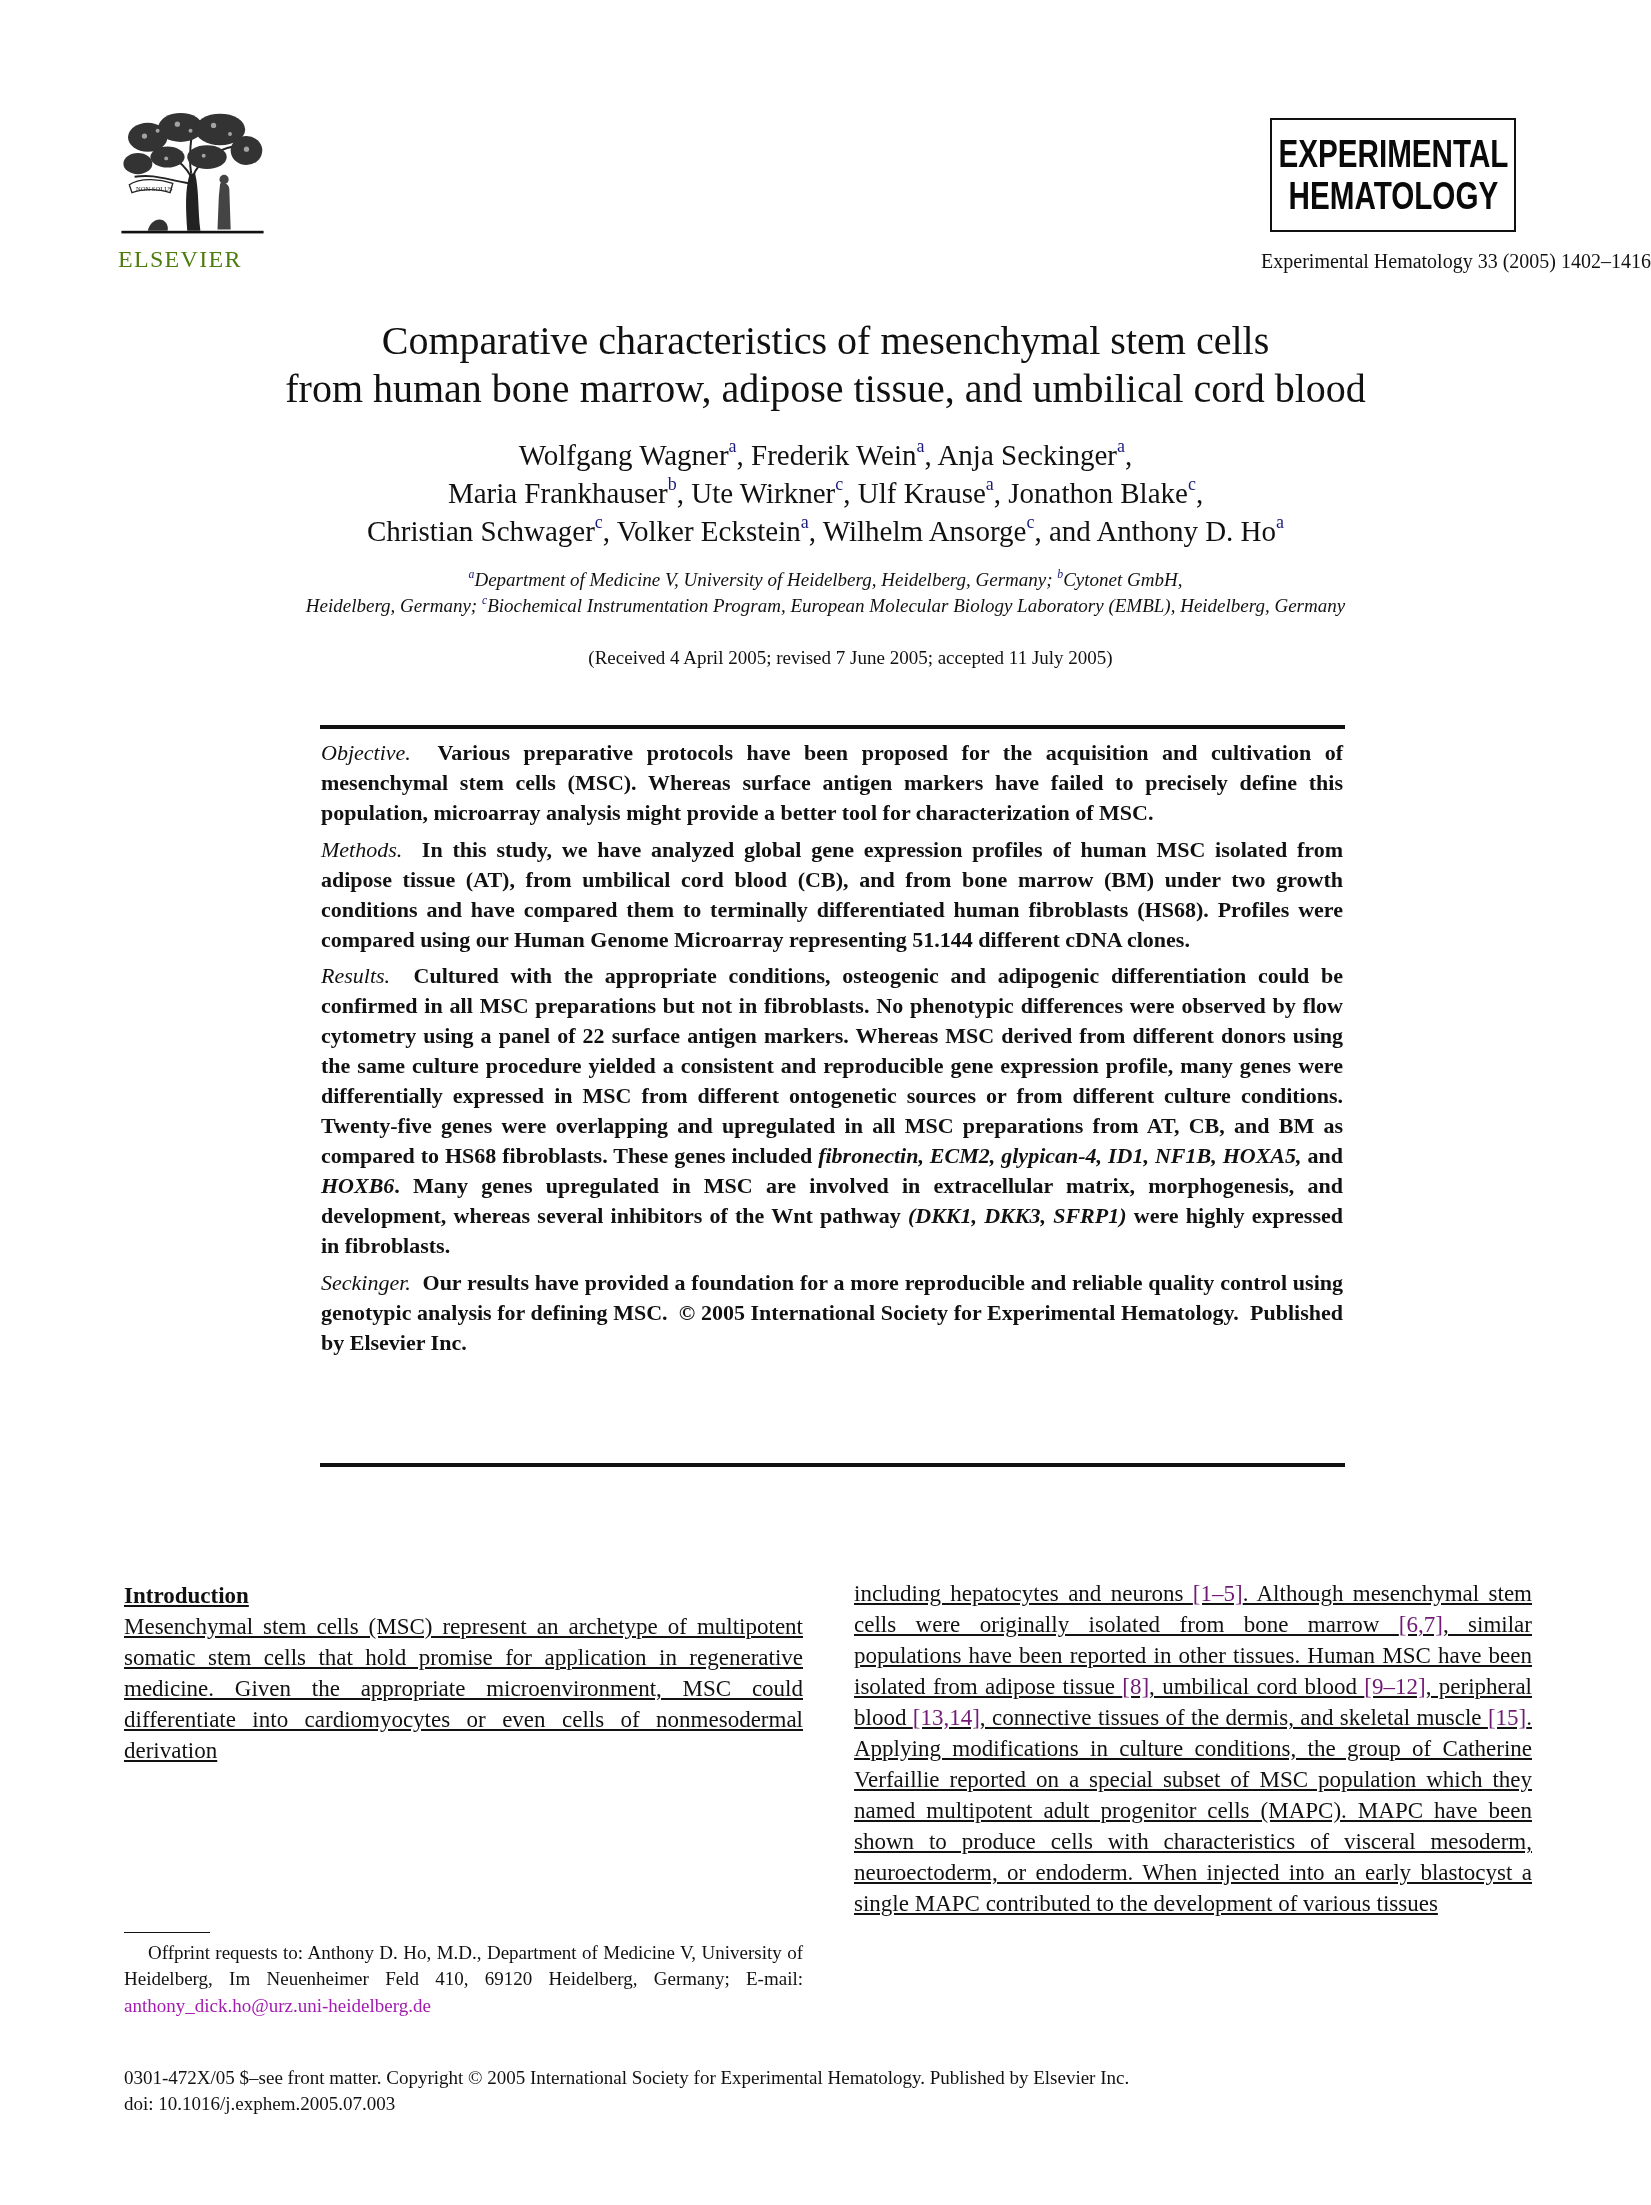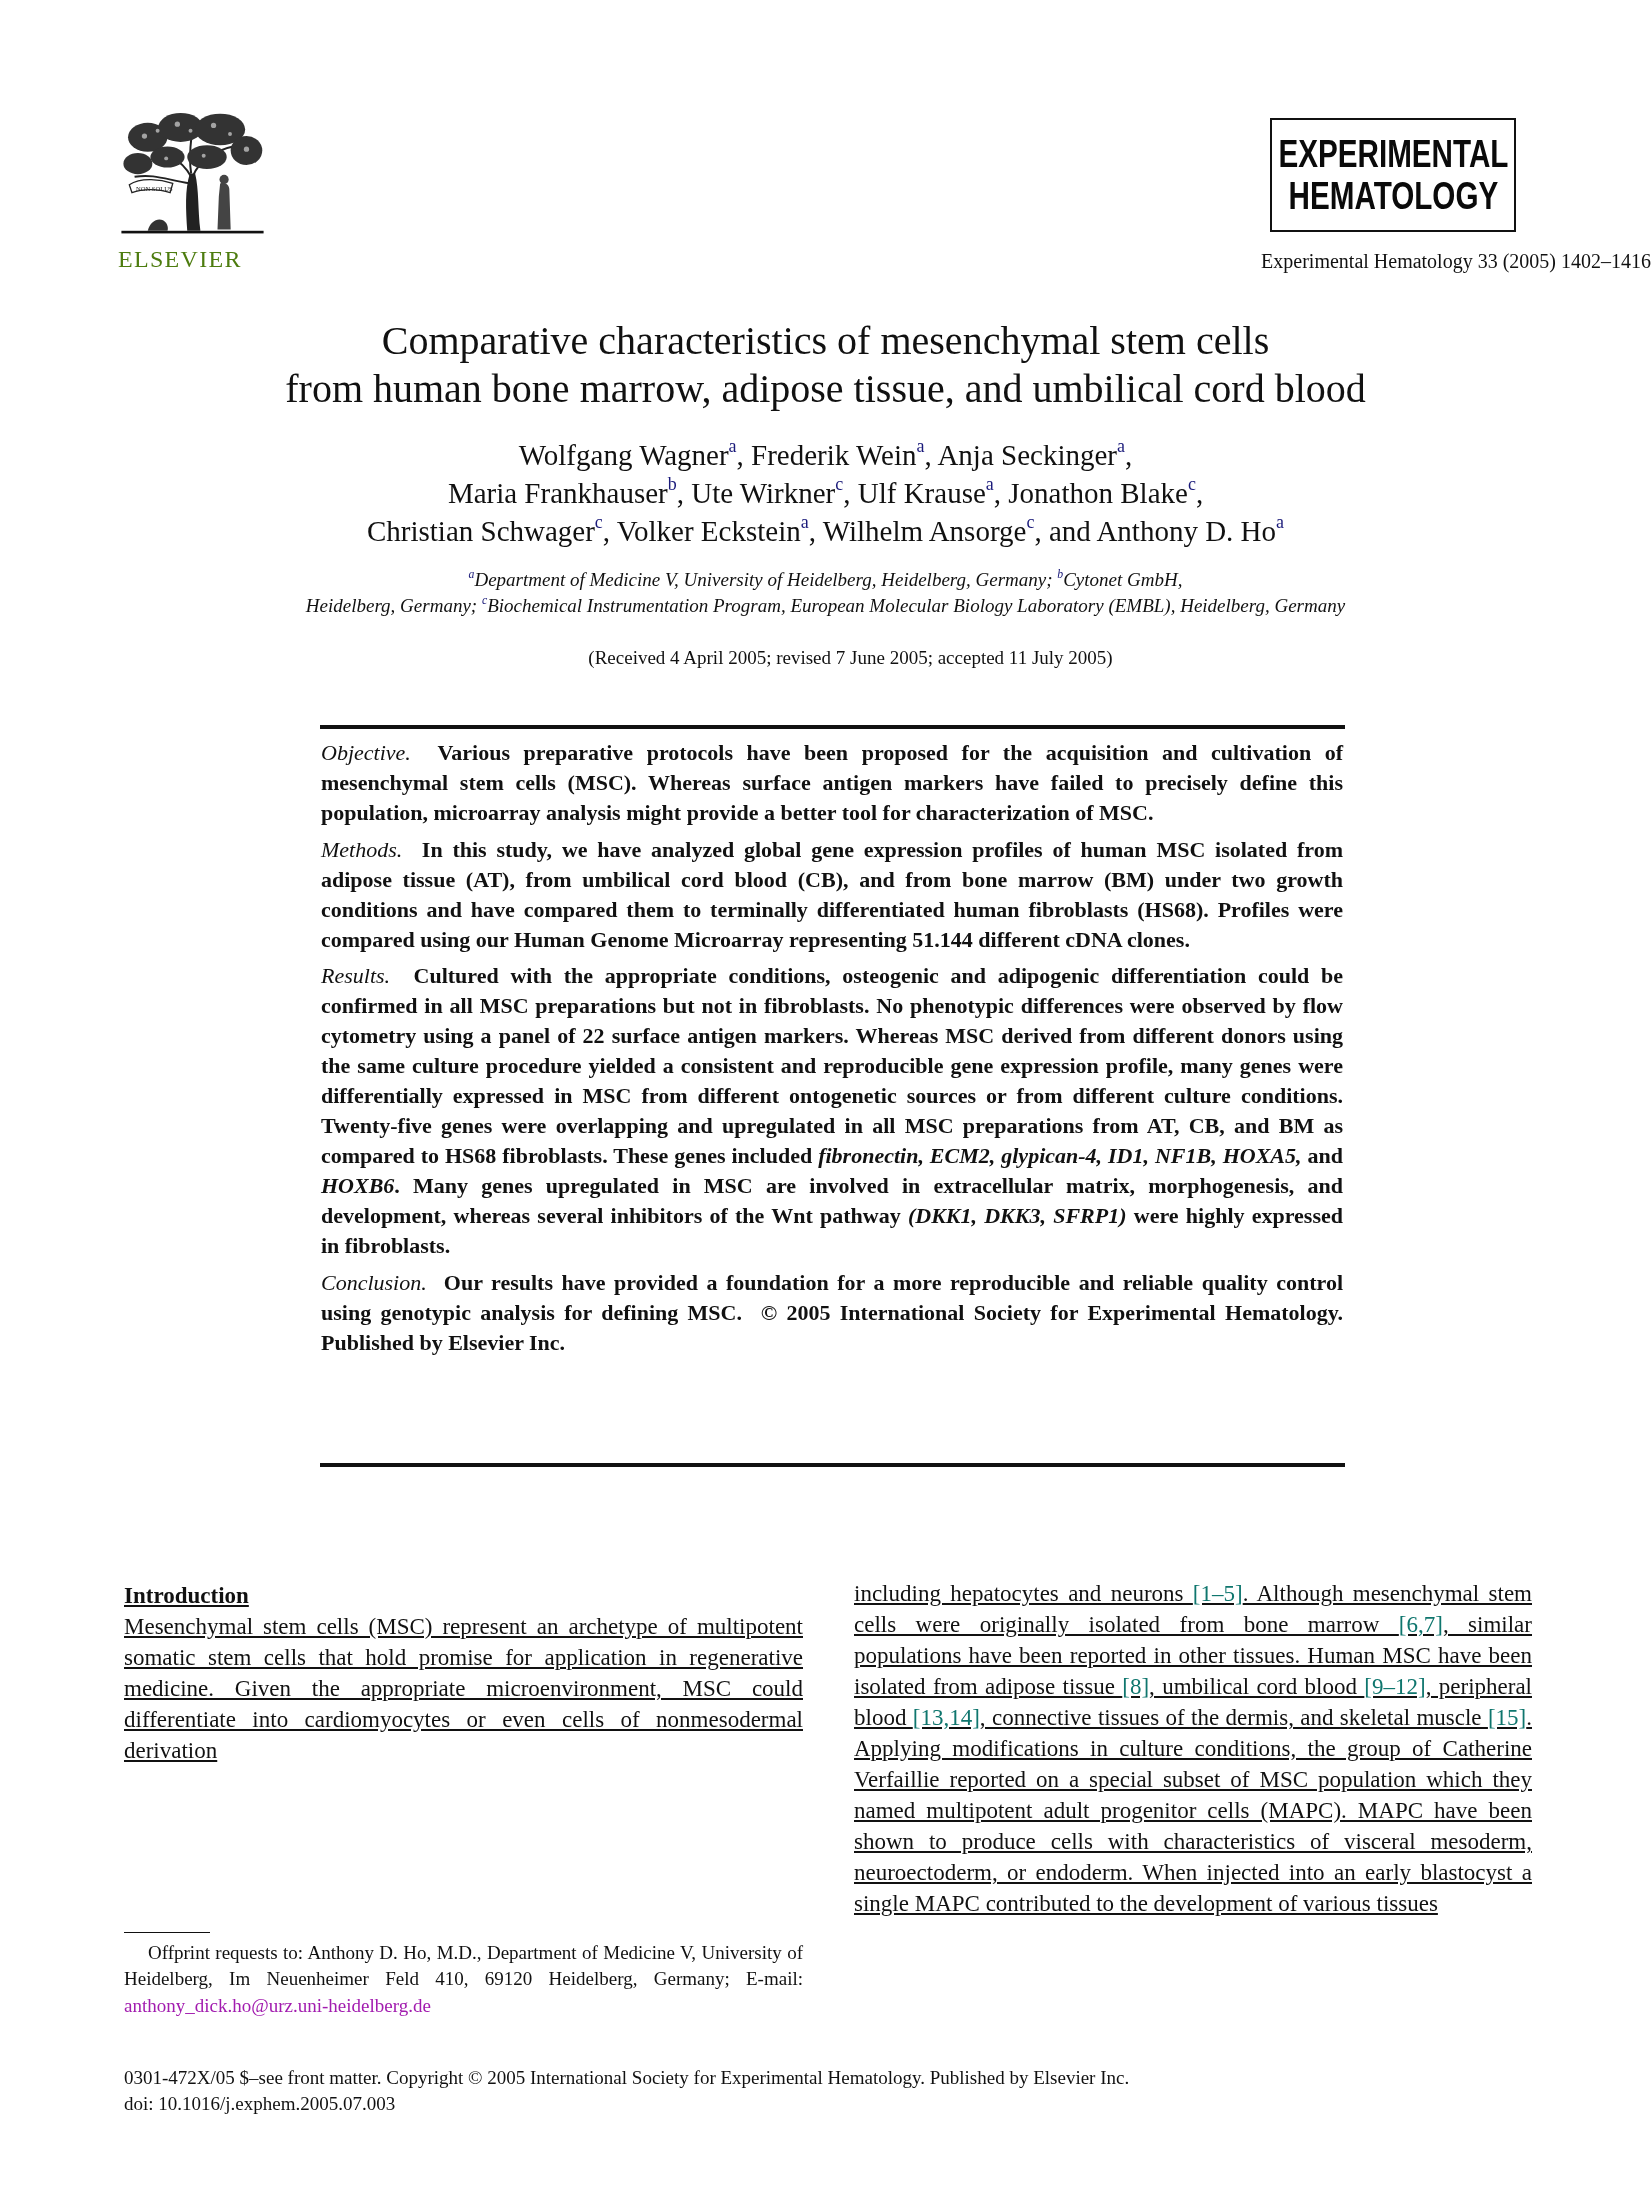--- a/index.html
+++ b/index.html
@@ -37,21 +37,21 @@
   #abstract { left: 321px; width: 1022px; top: 738px; font-size: 22px; line-height: 30px; font-weight: bold; text-align: justify; }
   #abstract p { margin: 0 0 6.6px 0; }
   #abstract .lbl { font-style: italic; font-weight: normal; }
   #abstract i { font-style: italic; }
 
   
   .col { font-size: 23px; line-height: 31px; text-align: justify; text-decoration: underline; }
   #col-left { left: 124px; width: 679px; top: 1580px; }
   #col-right { left: 854px; width: 678px; top: 1578px; }
   #intro-head { font-weight: bold; font-size: 23px; line-height: 31px; }
-  .ref { color: #0f766e; }
+  .ref { color: #701a75; }
   #fn-rule { left: 124px; top: 1932px; width: 86px; height: 1.3px; background: #111; }
   #footnote { left: 124px; width: 679px; top: 1940px; font-size: 19px; line-height: 26.4px; text-align: justify; }
   #footnote .indent { padding-left: 24px; }
   .email { color: #a21caf; }
 
   #bottom { left: 124px; width: 1387px; top: 2065px; font-size: 19px; line-height: 26.4px; }
 </style>
 </head>
 <body>
 
@@ -127,21 +127,21 @@
   </div>
 </div>
 
 <div id="received" class="abs">(Received 4 April 2005; revised 7 June 2005; accepted 11 July 2005)</div>
 
 <div class="abs rule" style="top:725px;"></div>
 <div id="abstract" class="abs">
   <p><span class="lbl">Objective.</span>&nbsp; <span>Various preparative protocols have been proposed for the acquisition and cultivation of mesenchymal stem cells (MSC). Whereas surface antigen markers have failed to precisely define this population, microarray analysis might provide a better tool for characterization of MSC.</span></p>
   <p><span class="lbl">Methods.</span>&nbsp; <span>In this study, we have analyzed global gene expression profiles of human MSC isolated from adipose tissue (AT), from umbilical cord blood (CB), and from bone marrow (BM) under two growth conditions and have compared them to terminally differentiated human fibroblasts (HS68). Profiles were compared using our Human Genome Microarray representing 51.144 different cDNA clones.</span></p>
   <p><span class="lbl">Results.</span>&nbsp; <span>Cultured with the appropriate conditions, osteogenic and adipogenic differentiation could be confirmed in all MSC preparations but not in fibroblasts. No phenotypic differences were observed by flow cytometry using a panel of 22 surface antigen markers. Whereas MSC derived from different donors using the same culture procedure yielded a consistent and reproducible gene expression profile, many genes were differentially expressed in MSC from different ontogenetic sources or from different culture conditions. Twenty-five genes were overlapping and upregulated in all MSC preparations from AT, CB, and BM as compared to HS68 fibroblasts. These genes included </span><i>fibronectin, ECM2, glypican-4, ID1, NF1B, HOXA5,</i><span> and </span><i>HOXB6</i><span>. Many genes upregulated in MSC are involved in extracellular matrix, morphogenesis, and development, whereas several inhibitors of the Wnt pathway </span><i>(DKK1, DKK3, SFRP1)</i><span> were highly expressed in fibroblasts.</span></p>
-  <p><span class="lbl">Conclusion.</span>&nbsp; <span style="white-space:pre-wrap;">Our results have provided a foundation for a more reproducible and reliable quality control using genotypic analysis for defining MSC.  © 2005 International Society for Experimental Hematology.  Published by Elsevier Inc.</span></p>
+  <p><span class="lbl">Seckinger.</span>&nbsp; <span style="white-space:pre-wrap;">Our results have provided a foundation for a more reproducible and reliable quality control using genotypic analysis for defining MSC.  © 2005 International Society for Experimental Hematology.  Published by Elsevier Inc.</span></p>
 </div>
 <div class="abs rule" style="top:1463px;"></div>
 
 <div id="col-left" class="abs col">
   <div id="intro-head">Introduction</div>
   <div>Mesenchymal stem cells (MSC) represent an archetype of multipotent somatic stem cells that hold promise for application in regenerative medicine. Given the appropriate microenvironment, MSC could differentiate into cardiomyocytes or even cells of nonmesodermal derivation</div>
 </div>
 
 <div id="fn-rule" class="abs"></div>
 <div id="footnote" class="abs">

